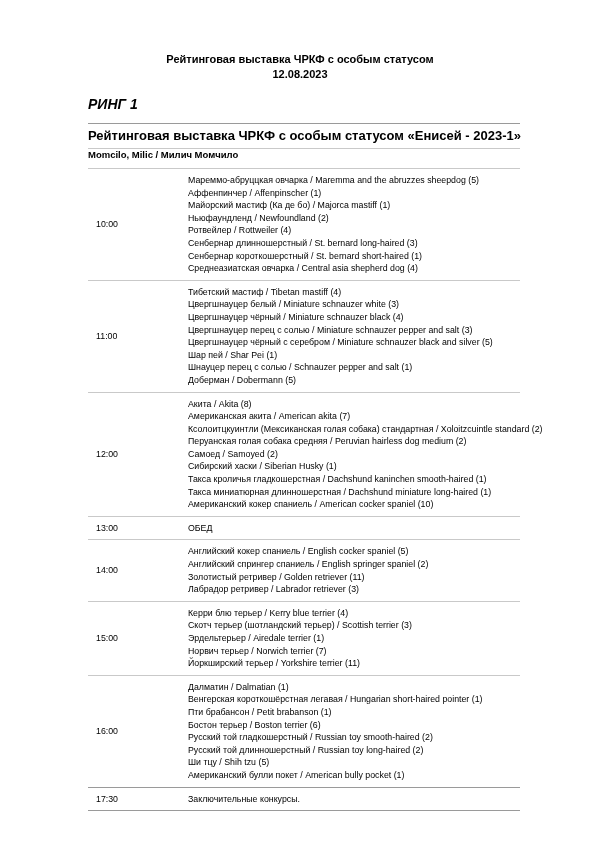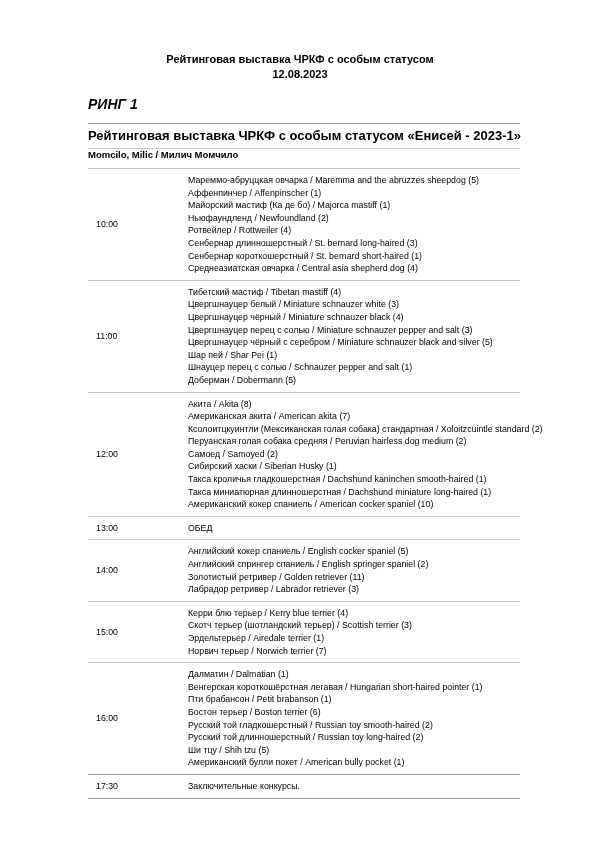--- a/index.html
+++ b/index.html
@@ -186,20 +186,21 @@
           </div>
         </div>
         <div class="rule-row"></div>
         <div class="row">
           <div class="row-time">15:00</div>
           <div class="row-entries">
             <span class="entry">Керри блю терьер / Kerry blue terrier (4)</span>
             <span class="entry">Скотч терьер (шотландский терьер) / Scottish terrier (3)</span>
             <span class="entry">Эрдельтерьер / Airedale terrier (1)</span>
             <span class="entry">Норвич терьер / Norwich terrier (7)</span>
+            <span class="entry">Йоркширский терьер / Yorkshire terrier (11)</span>
           </div>
         </div>
         <div class="rule-row"></div>
         <div class="row">
           <div class="row-time">16:00</div>
           <div class="row-entries">
             <span class="entry">Далматин / Dalmatian (1)</span>
             <span class="entry">Венгерская короткошёрстная легавая / Hungarian short-haired pointer (1)</span>
             <span class="entry">Пти брабансон / Petit brabanson (1)</span>
             <span class="entry">Бостон терьер / Boston terrier (6)</span>

